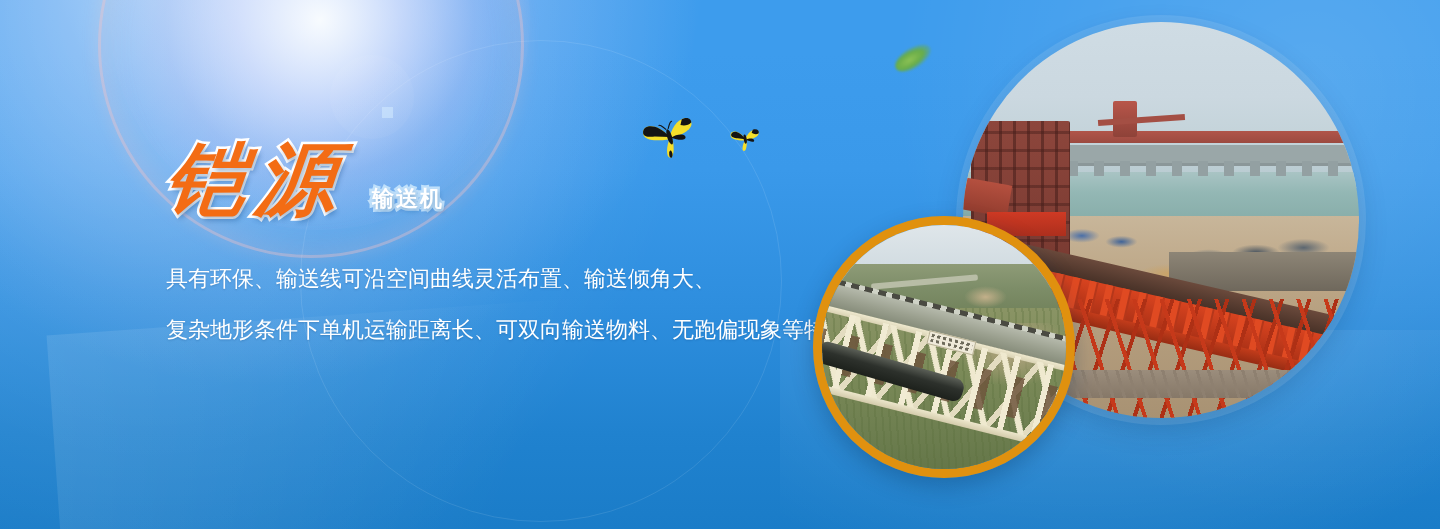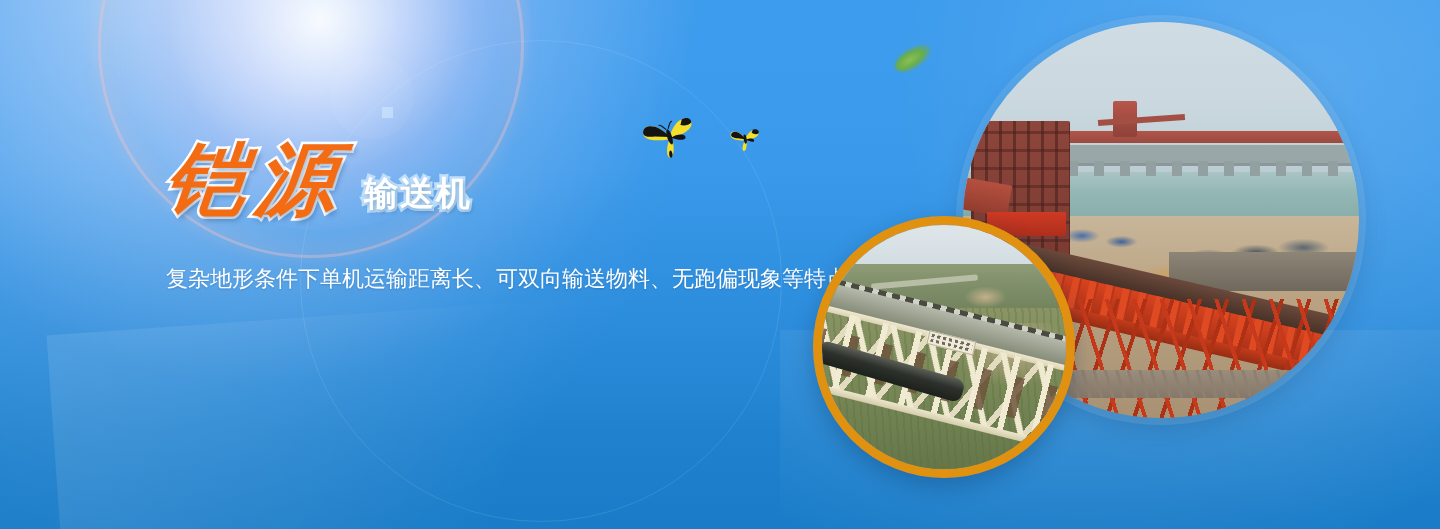--- a/index.html
+++ b/index.html
@@ -50,23 +50,23 @@
   .headline{position:absolute;left:166px;top:140px;display:flex;align-items:flex-end;}
   .brand{
     font-family:"DejaVu Sans","Liberation Sans",sans-serif;
     font-size:80px;font-weight:700;font-style:italic;color:#F36C14;
     letter-spacing:10px;line-height:1;
     -webkit-text-stroke:5px #ffffff; paint-order:stroke fill;
     text-shadow:3px 4px 5px rgba(0,60,120,.32);
     transform:skewX(-6deg);
   }
   .brand-sub{
-    margin-left:18px;margin-bottom:10px;
+    margin-left:26px;margin-bottom:10px;
     font-family:"DejaVu Sans","Liberation Sans",sans-serif;
-    font-size:34px;font-weight:700;color:#ffffff;letter-spacing:2px;line-height:1;
+    font-size:22px;font-weight:700;color:#ffffff;letter-spacing:2px;line-height:1;
     -webkit-text-stroke:5px #bfe0fb; paint-order:stroke fill;
     text-shadow:2px 3px 4px rgba(0,60,120,.30);
   }
 
   
   .copy{position:absolute;left:166px;top:253px;width:770px;}
   .copy-line{
     font-family:"DejaVu Sans","Liberation Sans",sans-serif;
     color:#ffffff;font-size:22px;line-height:51px;white-space:nowrap;
     text-shadow:0 1px 2px rgba(0,50,100,.22);
@@ -210,20 +210,21 @@
   <div class="flare-arc"></div>
   <div class="flare-bubble"></div>
   <div class="flare-dot"></div>
 
   <div class="headline">
     <div class="brand">铠源</div>
     <div class="brand-sub">输送机</div>
   </div>
 
   <div class="copy">
+    <div class="copy-line">具有环保、输送线可沿空间曲线灵活布置、输送倾角大、</div>
     <div class="copy-line">复杂地形条件下单机运输距离长、可双向输送物料、无跑偏现象等特点，</div>
   </div>
 
   <svg class="bfly" style="left:641px;top:111px;" width="56" height="48" viewBox="0 0 56 48">
     <g transform="rotate(-18 28 24)">
       <path d="M28 26 C20 8, 6 6, 4 14 C2 22, 14 26, 26 28 Z" fill="#F5DF2B"></path>
       <path d="M28 26 C20 8, 6 6, 4 14 C3 18, 9 20, 14 21 Z" fill="#141414"></path>
       <path d="M28 26 C38 10, 52 10, 53 18 C54 26, 40 28, 29 28 Z" fill="#F5DF2B"></path>
       <path d="M45 13 C52 12, 54 16, 53 19 C50 21, 45 20, 42 18 Z" fill="#141414"></path>
       <path d="M28 27 C22 34, 18 44, 22 46 C26 47, 29 38, 30 30 Z" fill="#F5DF2B"></path>

